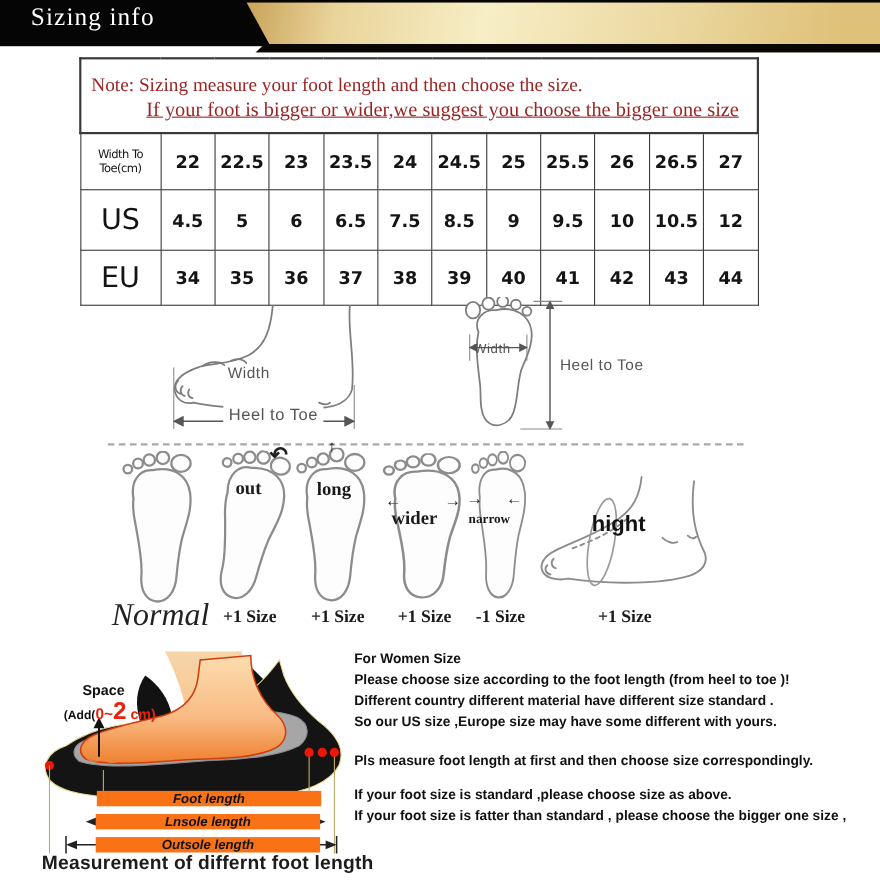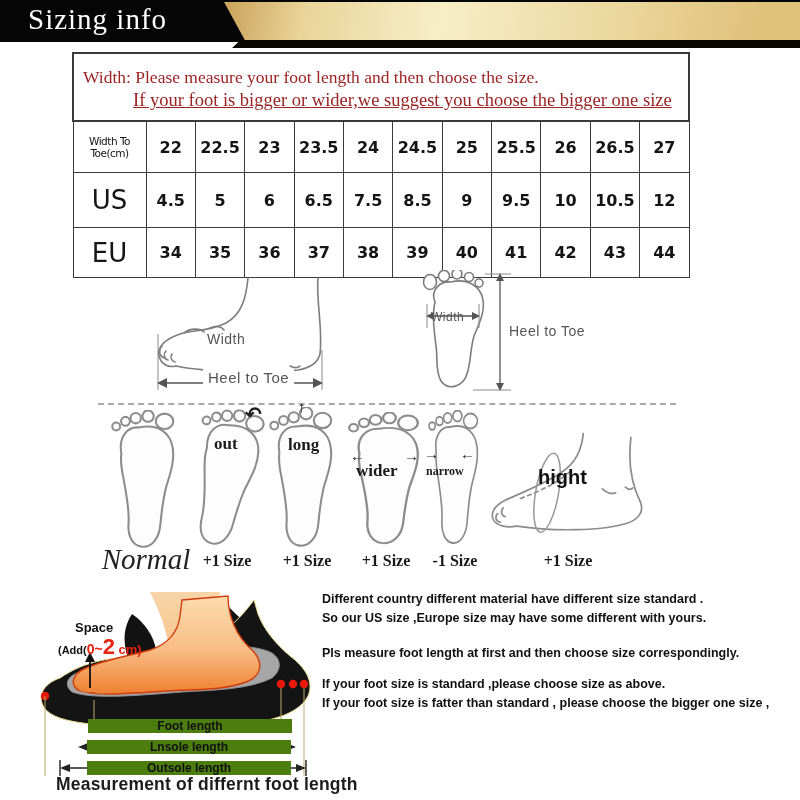--- a/index.html
+++ b/index.html
@@ -6,21 +6,21 @@
   #stage{position:relative;width:800px;height:800px;background:#fff;overflow:hidden;
          font-family:"Liberation Sans",sans-serif;}
   
   .banner-black{position:absolute;left:0;top:0;width:800px;height:42px;background:#050505;}
   .banner-gold{position:absolute;left:0;top:2px;width:800px;height:38px;
     background:linear-gradient(100deg,#c49a4e 26%,#e9d49a 38%,#f7eec6 55%,#ecd9a2 75%,#dfc179 95%);
     clip-path:polygon(28% 0,100% 0,100% 100%,30.6% 100%);}
   .banner-strip{position:absolute;left:232px;top:40px;right:0;height:8px;background:#0a0703;
     clip-path:polygon(1.5% 0,100% 0,100% 100%,0 100%);}
   .banner-title{position:absolute;left:28px;top:3px;color:#fff;
-    font-family:"Liberation Serif",serif;font-size:29px;letter-spacing:1px;text-align:right;}
+    font-family:"Liberation Serif",serif;font-size:23px;letter-spacing:1px;text-align:right;}
   
   .size-table{position:absolute;left:72px;top:52px;width:618px;border-collapse:collapse;
     table-layout:fixed;}
   .size-table td{border:1px solid #3c3c3c;text-align:center;vertical-align:middle;
     font-family:"DejaVu Sans",sans-serif;color:#141414;}
   .size-table .note-cell{height:64px;border:2px solid #3a3a3a;
     font-family:"Liberation Serif",serif;color:#9b2424;text-align:left;}
   .note-l1{display:block;font-size:17.5px;padding:4px 0 0 8px;}
   .note-l2{display:block;font-size:18.5px;padding:2px 0 0 58px;text-decoration:underline;}
   .row-head td{height:48px;}
@@ -44,23 +44,23 @@
     font-family:"Liberation Serif",serif;font-style:italic;font-size:29px;color:#222;}
   .mini-arrow{position:absolute;color:#222;font-size:15px;font-weight:bold;line-height:1;}
   .hight-label{position:absolute;left:538px;top:466px;font-size:20px;font-weight:bold;color:#111;}
   
   .space-title{position:absolute;left:75px;top:620px;font-size:13px;font-weight:bold;color:#111;}
   .space-line{position:absolute;left:58px;top:634px;white-space:nowrap;}
   .space-prefix{font-size:11px;font-weight:bold;color:#111;}
   .space-range{font-size:14px;font-weight:bold;color:#e8220c;}
   .space-big{font-size:22px;font-weight:bold;color:#e8220c;}
   .space-unit{font-size:13px;font-weight:bold;color:#e8220c;}
-  .shoe-arrow-label{position:absolute;width:200px;text-align:center;background:#4d7c0f;
-    font-size:12px;font-weight:bold;color:#111;padding:0 2px;}
-  .shoe-caption{position:absolute;left:56px;top:774px;font-size:17.5px;font-weight:bold;
+  .shoe-arrow-label{position:absolute;width:200px;text-align:center;background:#f97316;
+    font-size:12px;font-weight:bold;color:#111;padding:0 2px;font-style:italic;}
+  .shoe-caption{position:absolute;left:38px;top:774px;font-size:17.5px;font-weight:bold;
     color:#1c1c1c;letter-spacing:.2px;}
   
   .advice{position:absolute;left:322px;top:590px;width:470px;font-size:12.5px;font-weight:bold;
     color:#111;line-height:19px;}
   .advice .grp2{}
   .advice .grp3{margin-top:16px;}
   .advice .grp4{margin-top:12px;}
 </style>
 </head>
 <body>
@@ -83,21 +83,21 @@
         <col>
         <col>
         <col>
         <col>
         <col>
         <col>
     </colgroup>
     <tbody>
         <tr>
       <td class="note-cell" colspan="12">
-        <span class="note-l1">Width: Please measure your foot length and then choose the size.</span>
+        <span class="note-l1">Note: Sizing measure your foot length and then choose the size.</span>
         <span class="note-l2">If your foot is bigger or wider,we suggest you choose the bigger one size</span>
       </td>
     </tr>
     <tr class="row-head">
       <td class="lbl-cell">Width To Toe(cm)</td>
       <td class="val">22</td>
       <td class="val">22.5</td>
       <td class="val">23</td>
       <td class="val">23.5</td>
       <td class="val">24</td>
@@ -353,20 +353,24 @@
     </svg>
   </div>
   <span class="space-title">Space</span>
   <span class="space-line"><span class="space-prefix">(Add(</span><span class="space-range">0~</span><span class="space-big">2</span><span class="space-unit"> cm)</span></span>
   <span class="shoe-arrow-label" style="left:88px;top:719px;">Foot length</span>
   <span class="shoe-arrow-label" style="left:87px;top:740px;">Lnsole length</span>
   <span class="shoe-arrow-label" style="left:87px;top:761px;">Outsole length</span>
   <span class="shoe-caption">Measurement of differnt foot length</span>
 
   <div class="advice">
+    <div class="grp1">
+      <div>For Women Size</div>
+      <div>Please choose size according to the foot length (from heel to toe )!</div>
+    </div>
     <div class="grp2">
       <div>Different country different material have different size standard .</div>
       <div>So our US size ,Europe size may have some different with yours.</div>
     </div>
     <div class="grp3">
       <div>Pls measure foot length at first and then choose size correspondingly.</div>
     </div>
     <div class="grp4">
       <div>If your foot size is standard ,please choose size as above.</div>
       <div>If your foot size is fatter than standard , please choose the bigger one size ,</div>

